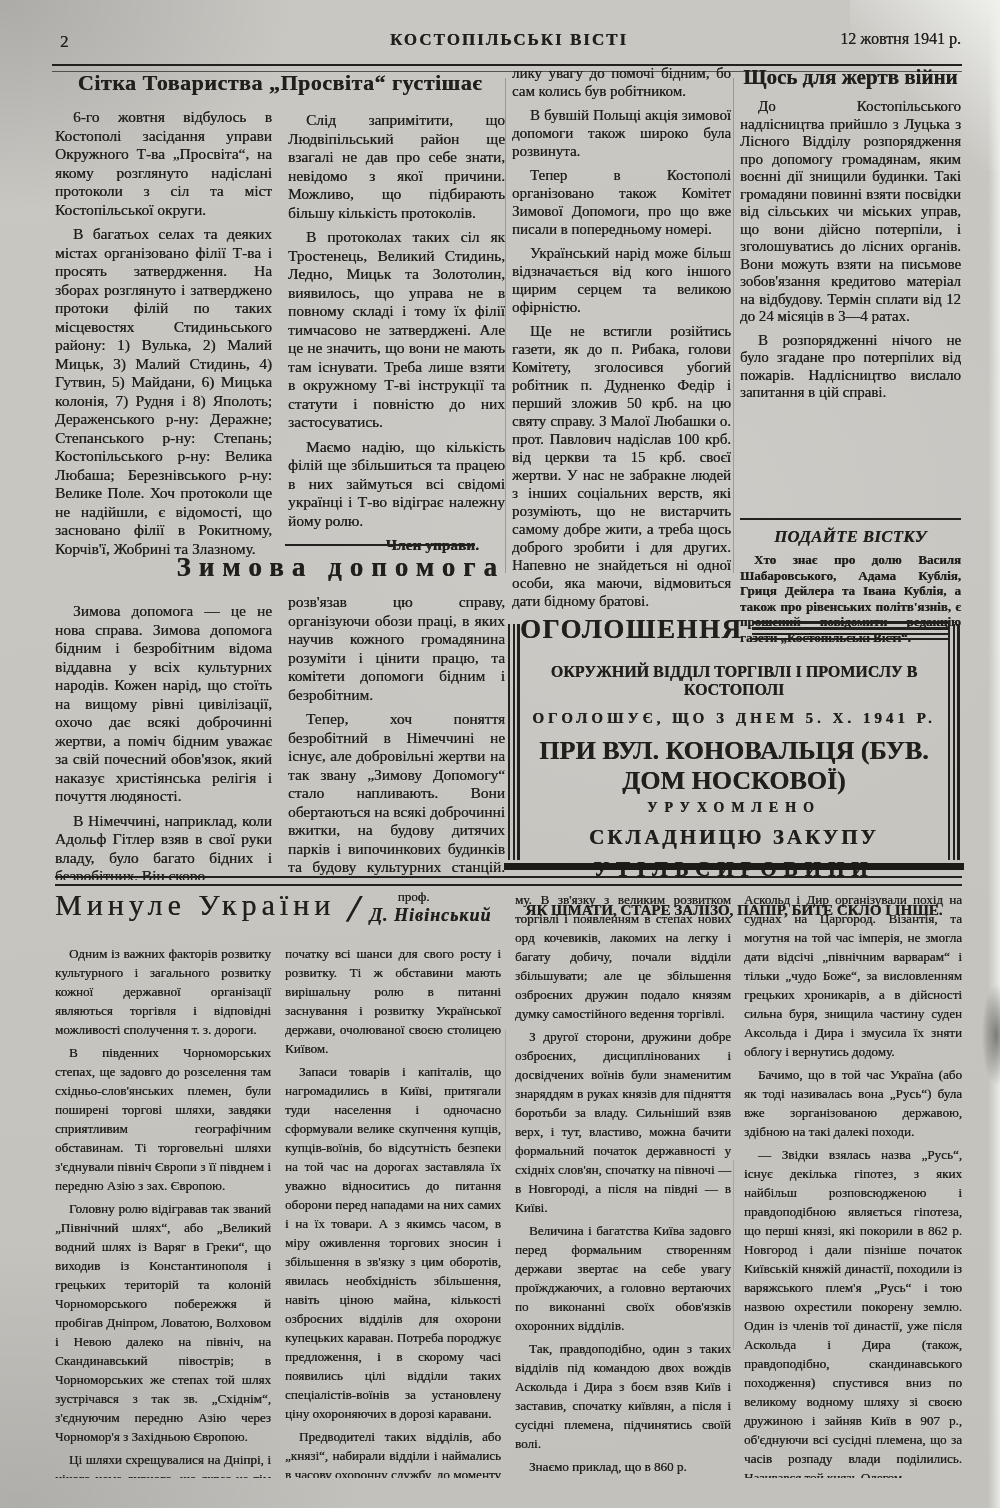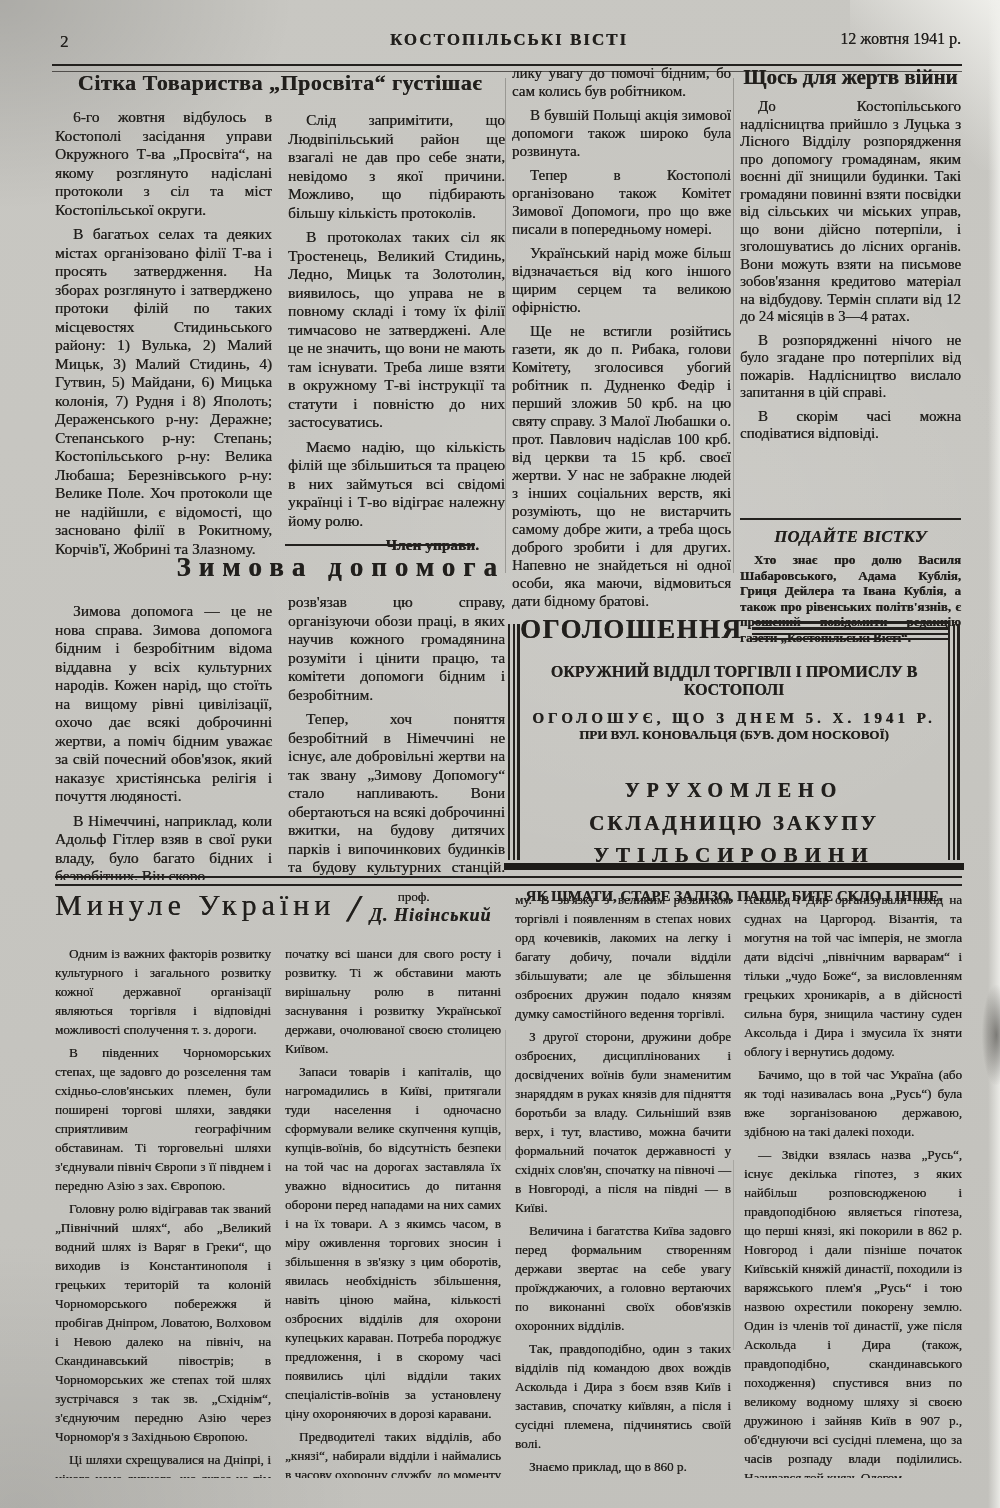--- a/index.html
+++ b/index.html
@@ -74,22 +74,22 @@
   .ad-side.right{right:0;}
   .ad-bottom{position:absolute;left:-4px;right:-4px;bottom:0;height:7px;background:#1d1b18;
     box-shadow:0 -3px 0 -1px rgba(29,27,24,0.0);}
   .ad-top{display:flex;align-items:flex-start;padding:2px 4px 0 12px;}
   .ad-head{font-size:27px;font-weight:bold;letter-spacing:1.5px;white-space:nowrap;}
   .ad-toplines{flex:1;margin:7px 6px 0 10px;height:19px;
     background:linear-gradient(to bottom,#23211e 0 2.5px,transparent 2.5px 6px,#23211e 6px 8.5px,transparent 8.5px 11.5px,#23211e 11.5px 14px,transparent 14px 16.5px,#23211e 16.5px 19px);}
   .ad-body{text-align:center;font-weight:bold;}
   .ad-l1{margin-top:18px;font-size:16px;}
   .ad-l2{margin-top:11px;font-size:15px;letter-spacing:4px;}
-  .ad-l3{font-size:13px;}
-  .ad-l4{margin-top:36px;font-size:20px;letter-spacing:7px;text-align:center;}
+  .ad-l3{margin-top:9px;font-size:26px;}
+  .ad-l4{margin-top:4px;font-size:14px;letter-spacing:7px;text-align:center;}
   .ad-l5{margin-top:9px;font-size:21px;letter-spacing:3px;}
   .ad-l6{margin-top:7px;font-size:21px;letter-spacing:7px;}
   .ad-l7{margin-top:20px;font-size:15px;}
 
   
   .sec-div{position:absolute;left:55px;top:876px;width:907px;height:6px;
     border-top:2.5px solid #23211e;border-bottom:2px solid #23211e;}
 
   
   .art-mynule{position:absolute;left:55px;top:888px;width:907px;height:590px;overflow:hidden;}
@@ -150,21 +150,20 @@
     <p class="jp">Тепер в Костополі організовано також Комітет Зимової Допомоги, про що вже писали в попередньому номері.</p>
     <p class="jp">Український нарід може більш відзначається від кого іншого щирим серцем та великою офірністю.</p>
     <p class="jp">Ще не встигли розійтись газети, як до п. Рибака, голови Комітету, зголосився убогий робітник п. Дудненко Федір і перший зложив 50 крб. на цю святу справу. З Малої Любашки о. прот. Павлович надіслав 100 крб. від церкви та 15 крб. своєї жертви. У нас не забракне людей з інших соціальних верств, які розуміють, що не вистарчить самому добре жити, а треба щось доброго зробити і для других. Напевно не знайдеться ні одної особи, яка маючи, відмовиться дати бідному братові.</p>
     <p class="jp sig">В. Ю.</p>
   </section>
 
   <section class="art-war">
     <h2>Щось для жертв війни</h2>
     <p class="jp">До Костопільського надлісництва прийшло з Луцька з Лісного Відділу розпорядження про допомогу громадянам, яким воєнні дії знищили будинки. Такі громадяни повинні взяти посвідки від сільських чи міських управ, що вони дійсно потерпіли, і зголошуватись до лісних органів. Вони можуть взяти на письмове зобов'язання кредитово матеріал на відбудову. Термін сплати від 12 до 24 місяців в 3—4 ратах.</p>
     <p class="jp">В розпорядженні нічого не було згадане про потерпілих від пожарів. Надлісництво вислало запитання в цій справі.</p>
-    <p class="jp">В скорім часі можна сподіватися відповіді.</p>
   </section>
 
   <section class="notice">
     <div class="hline"></div>
     <h3>ПОДАЙТЕ ВІСТКУ</h3>
     <p>Хто знає про долю Василя Шабаровського, Адама Кублія, Гриця Дейлера та Івана Кублія, а також про рівенських політв'язнів, є прошений повідомити редакцію газети „Костопільські Вісті“.</p>
   </section>
 
   <section class="art-zymova">
     <div class="zymova-toprule"></div>

